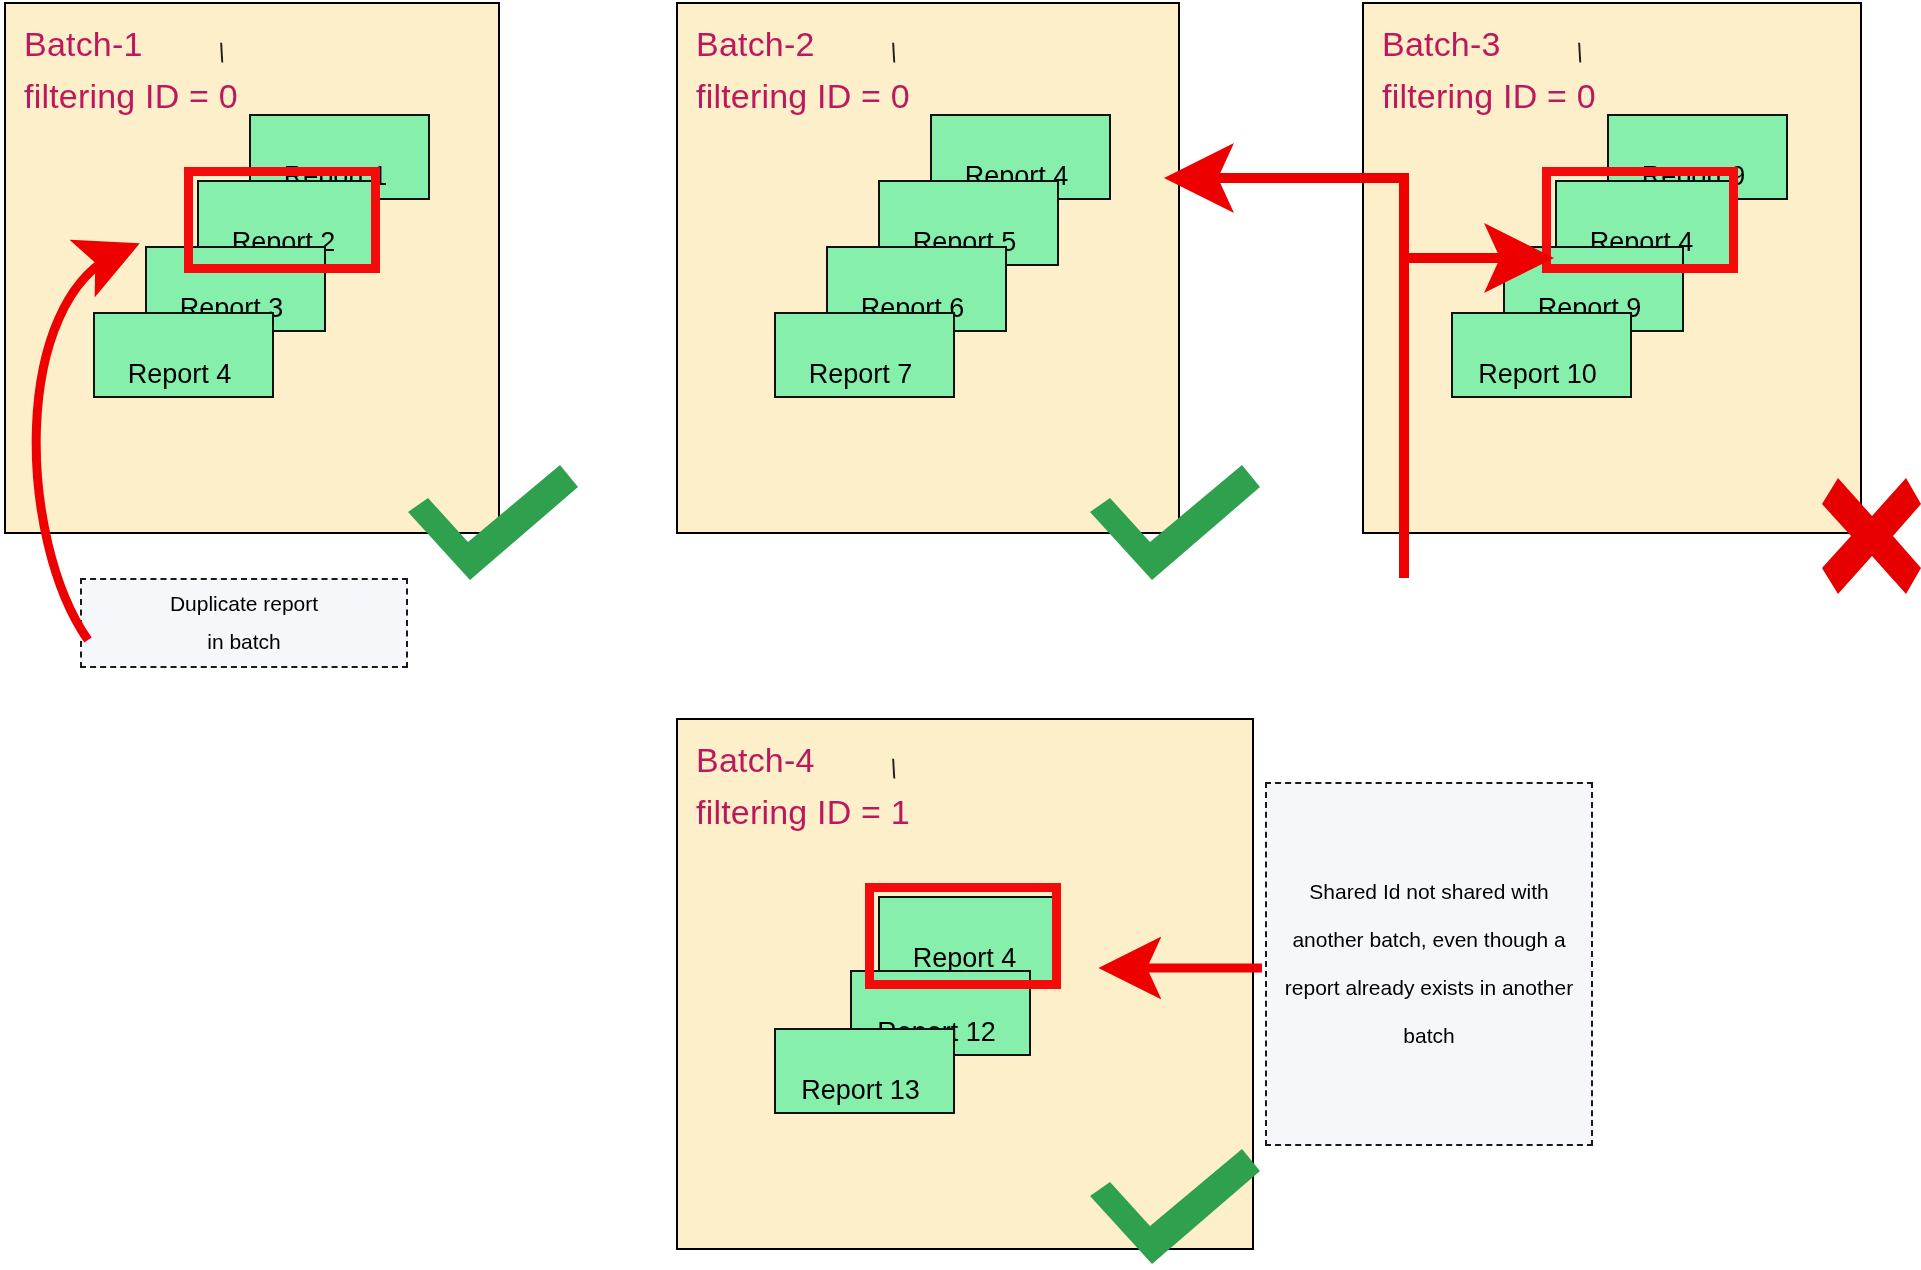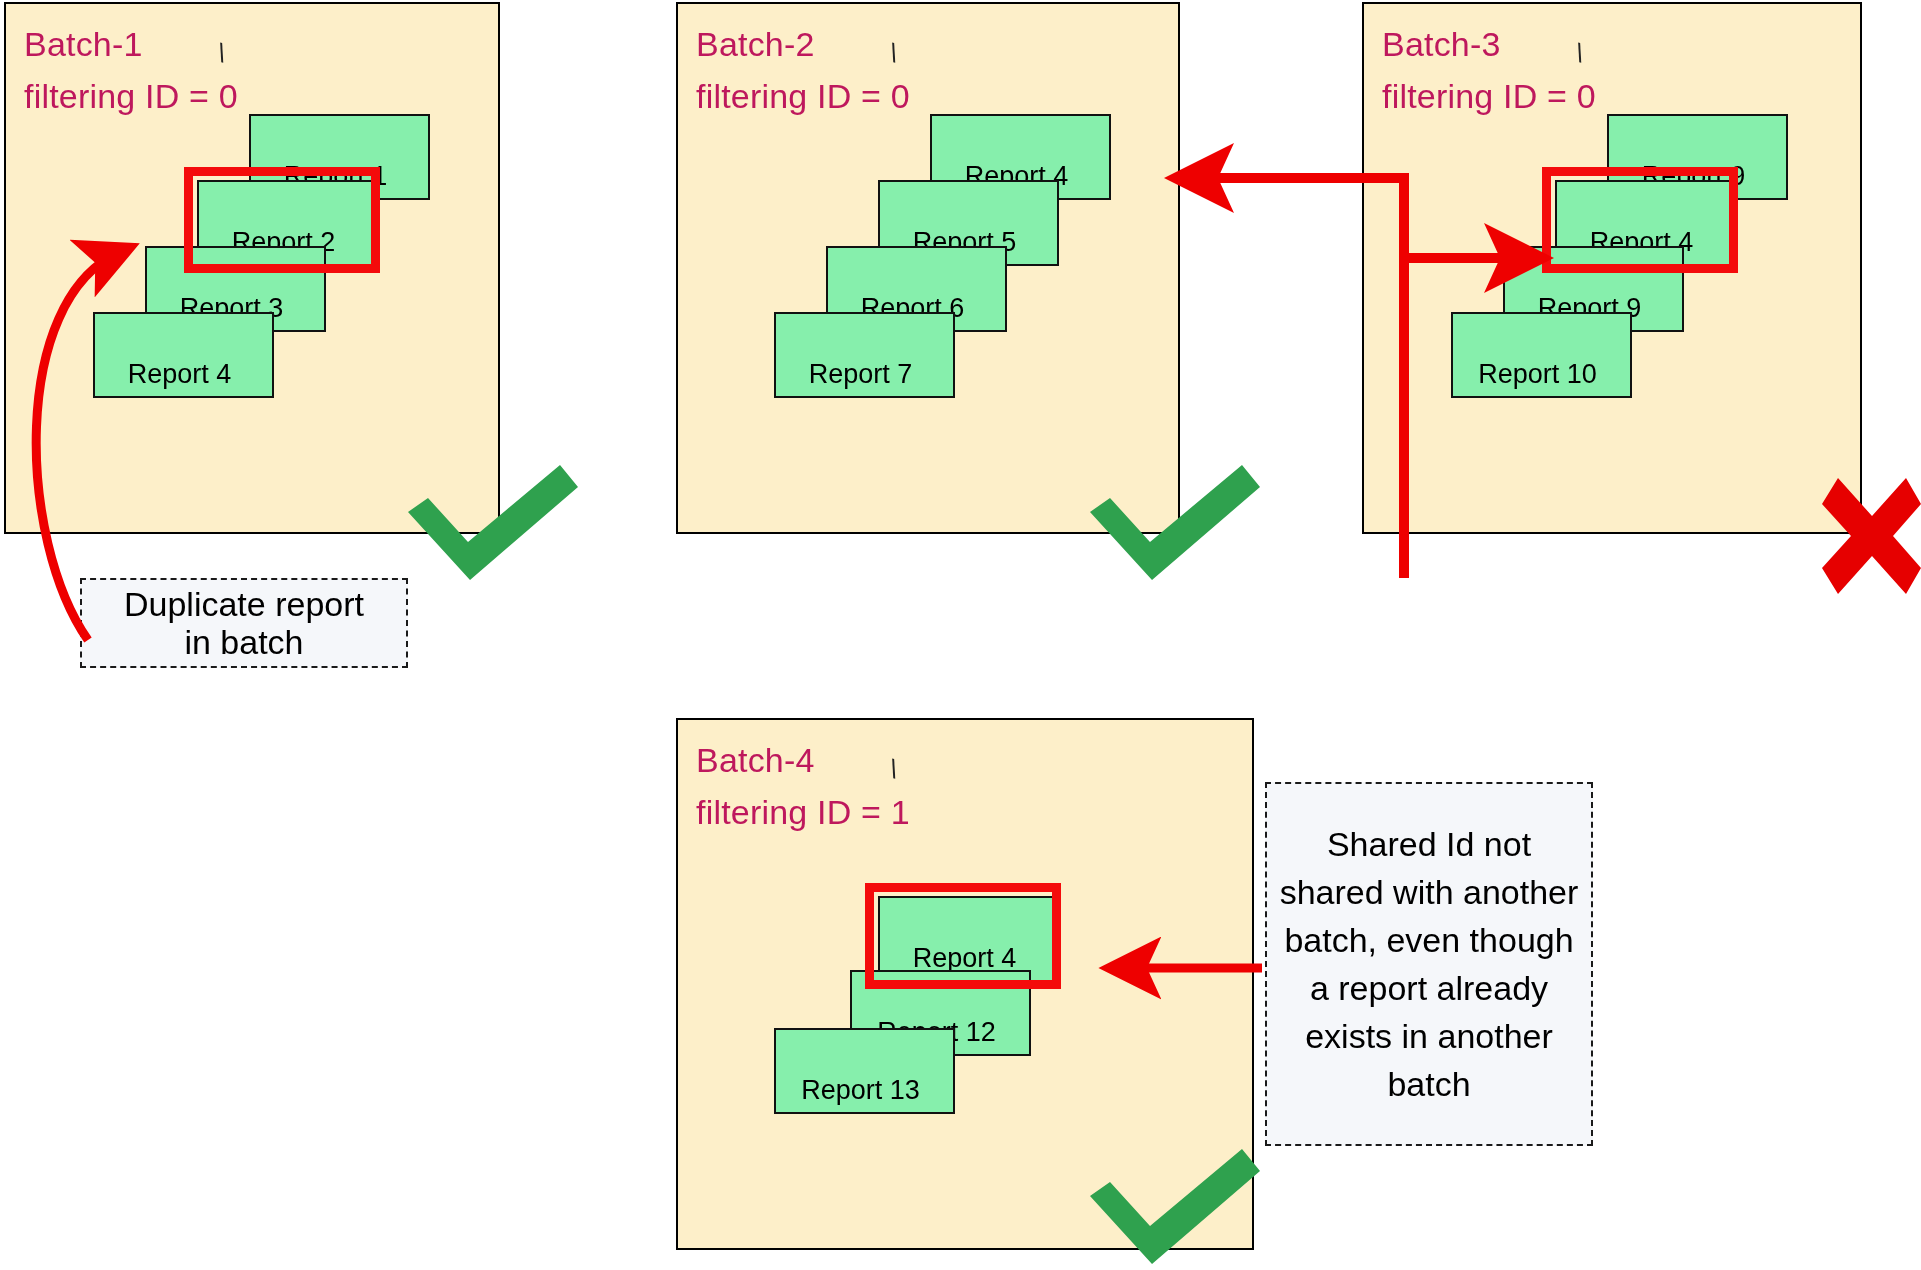--- a/index.html
+++ b/index.html
@@ -77,21 +77,21 @@
   
   .note {
     position: absolute;
     background: #F5F7FA;
     border: 2px dashed #1a1a1a;
     box-sizing: border-box;
     display: flex;
     align-items: center;
     justify-content: center;
     text-align: center;
-    font-size: 34px;
+    font-size: 21px;
     line-height: 38px;
     color: #000000;
     padding: 6px 10px;
   }
 
   
   #overlay {
     position: absolute;
     left: 0;
     top: 0;

